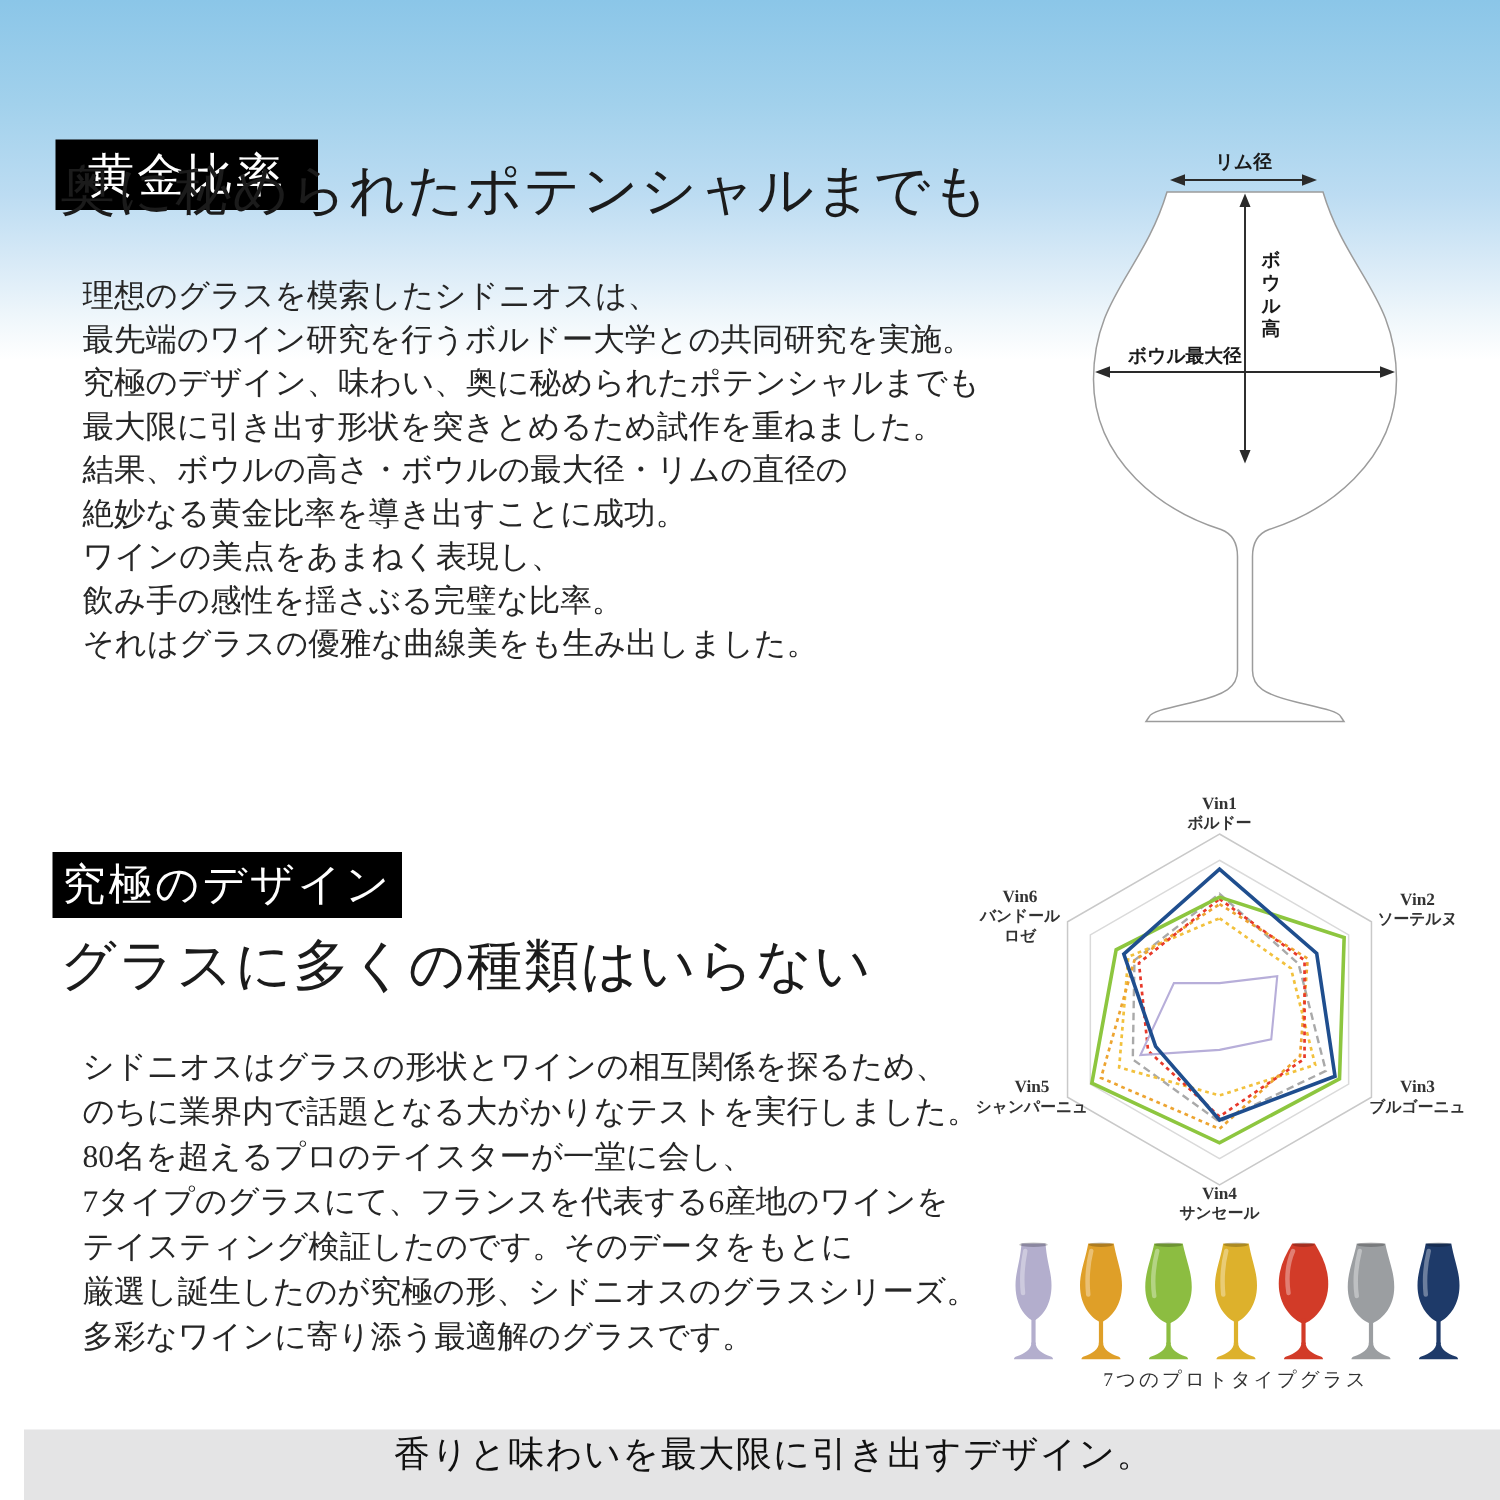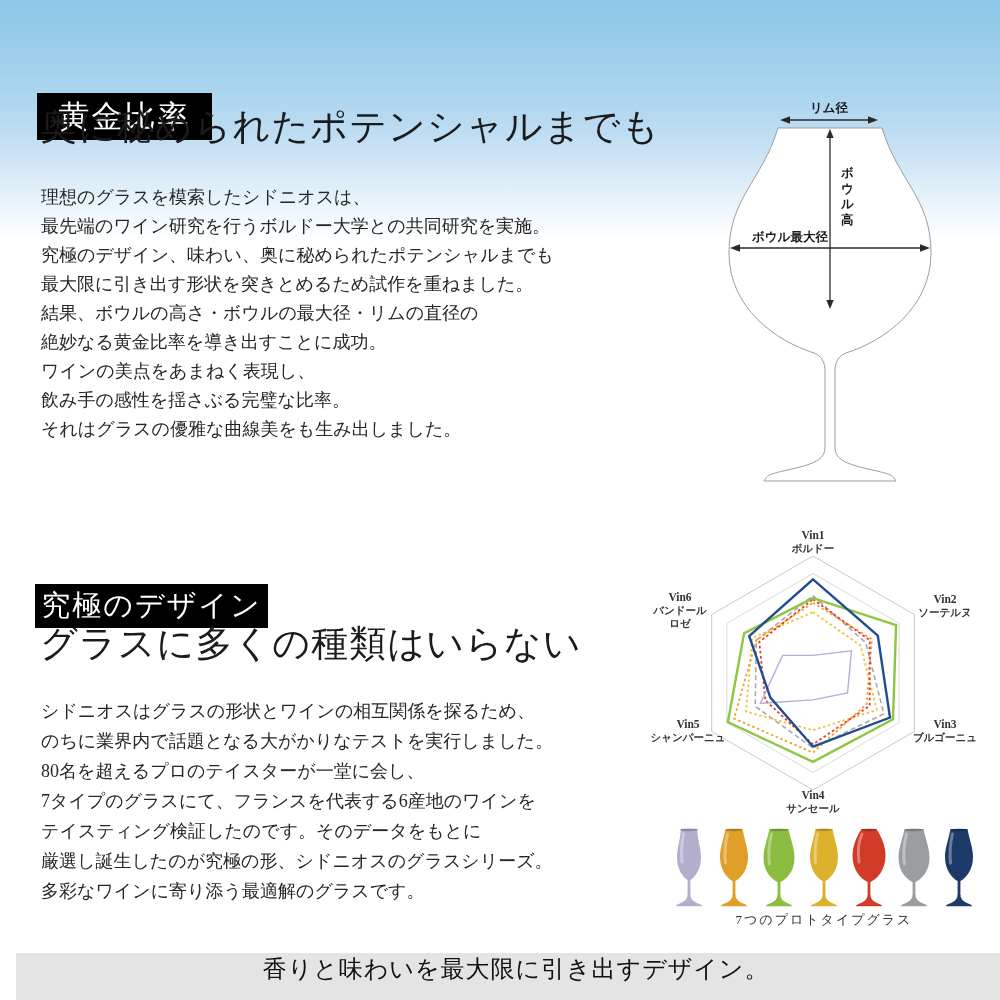--- a/index.html
+++ b/index.html
@@ -8,28 +8,28 @@
     background:linear-gradient(180deg,#8bc6e8 0%,#a2d1ec 7%,#bcdcf2 13%,#d8eaf7 17.5%,#eef6fb 21%,#ffffff 24%,#ffffff 100%);
     font-family:"Liberation Serif","DejaVu Serif",serif;
     color:#222;
   }
   .badge{
     position:absolute;background:#000;color:#fff;
     display:flex;align-items:center;justify-content:center;
     letter-spacing:2px;
   }
   #badge1{left:37px;top:53px;width:175px;height:47px;font-size:31px;}
-  #badge2{left:35px;top:568px;width:233px;height:44px;font-size:29px;margin-top:16px;}
+  #badge2{left:35px;top:568px;width:233px;height:44px;font-size:29px;}
   .heading{
     position:absolute;left:40px;font-size:37px;color:#1b1b1b;
     letter-spacing:1px;white-space:nowrap;font-weight:500;
   }
   #heading1{top:102px;}
   #heading2{top:619px;}
-  .bodytext{position:absolute;left:41px;font-size:18px;color:#262626;}
+  .bodytext{position:absolute;left:55px;font-size:21px;color:#262626;}
   #body1{top:183px;line-height:29px;}
   #body2{top:696px;line-height:30px;}
   .bodytext div{white-space:nowrap;}
   #glass-diagram{position:absolute;left:700px;top:95px;}
   #radar{position:absolute;left:628px;top:522px;}
   #glasses-row{
     position:absolute;left:668px;top:826px;width:312px;height:84px;
     display:flex;justify-content:space-between;align-items:flex-end;
   }
   #glasses-caption{

